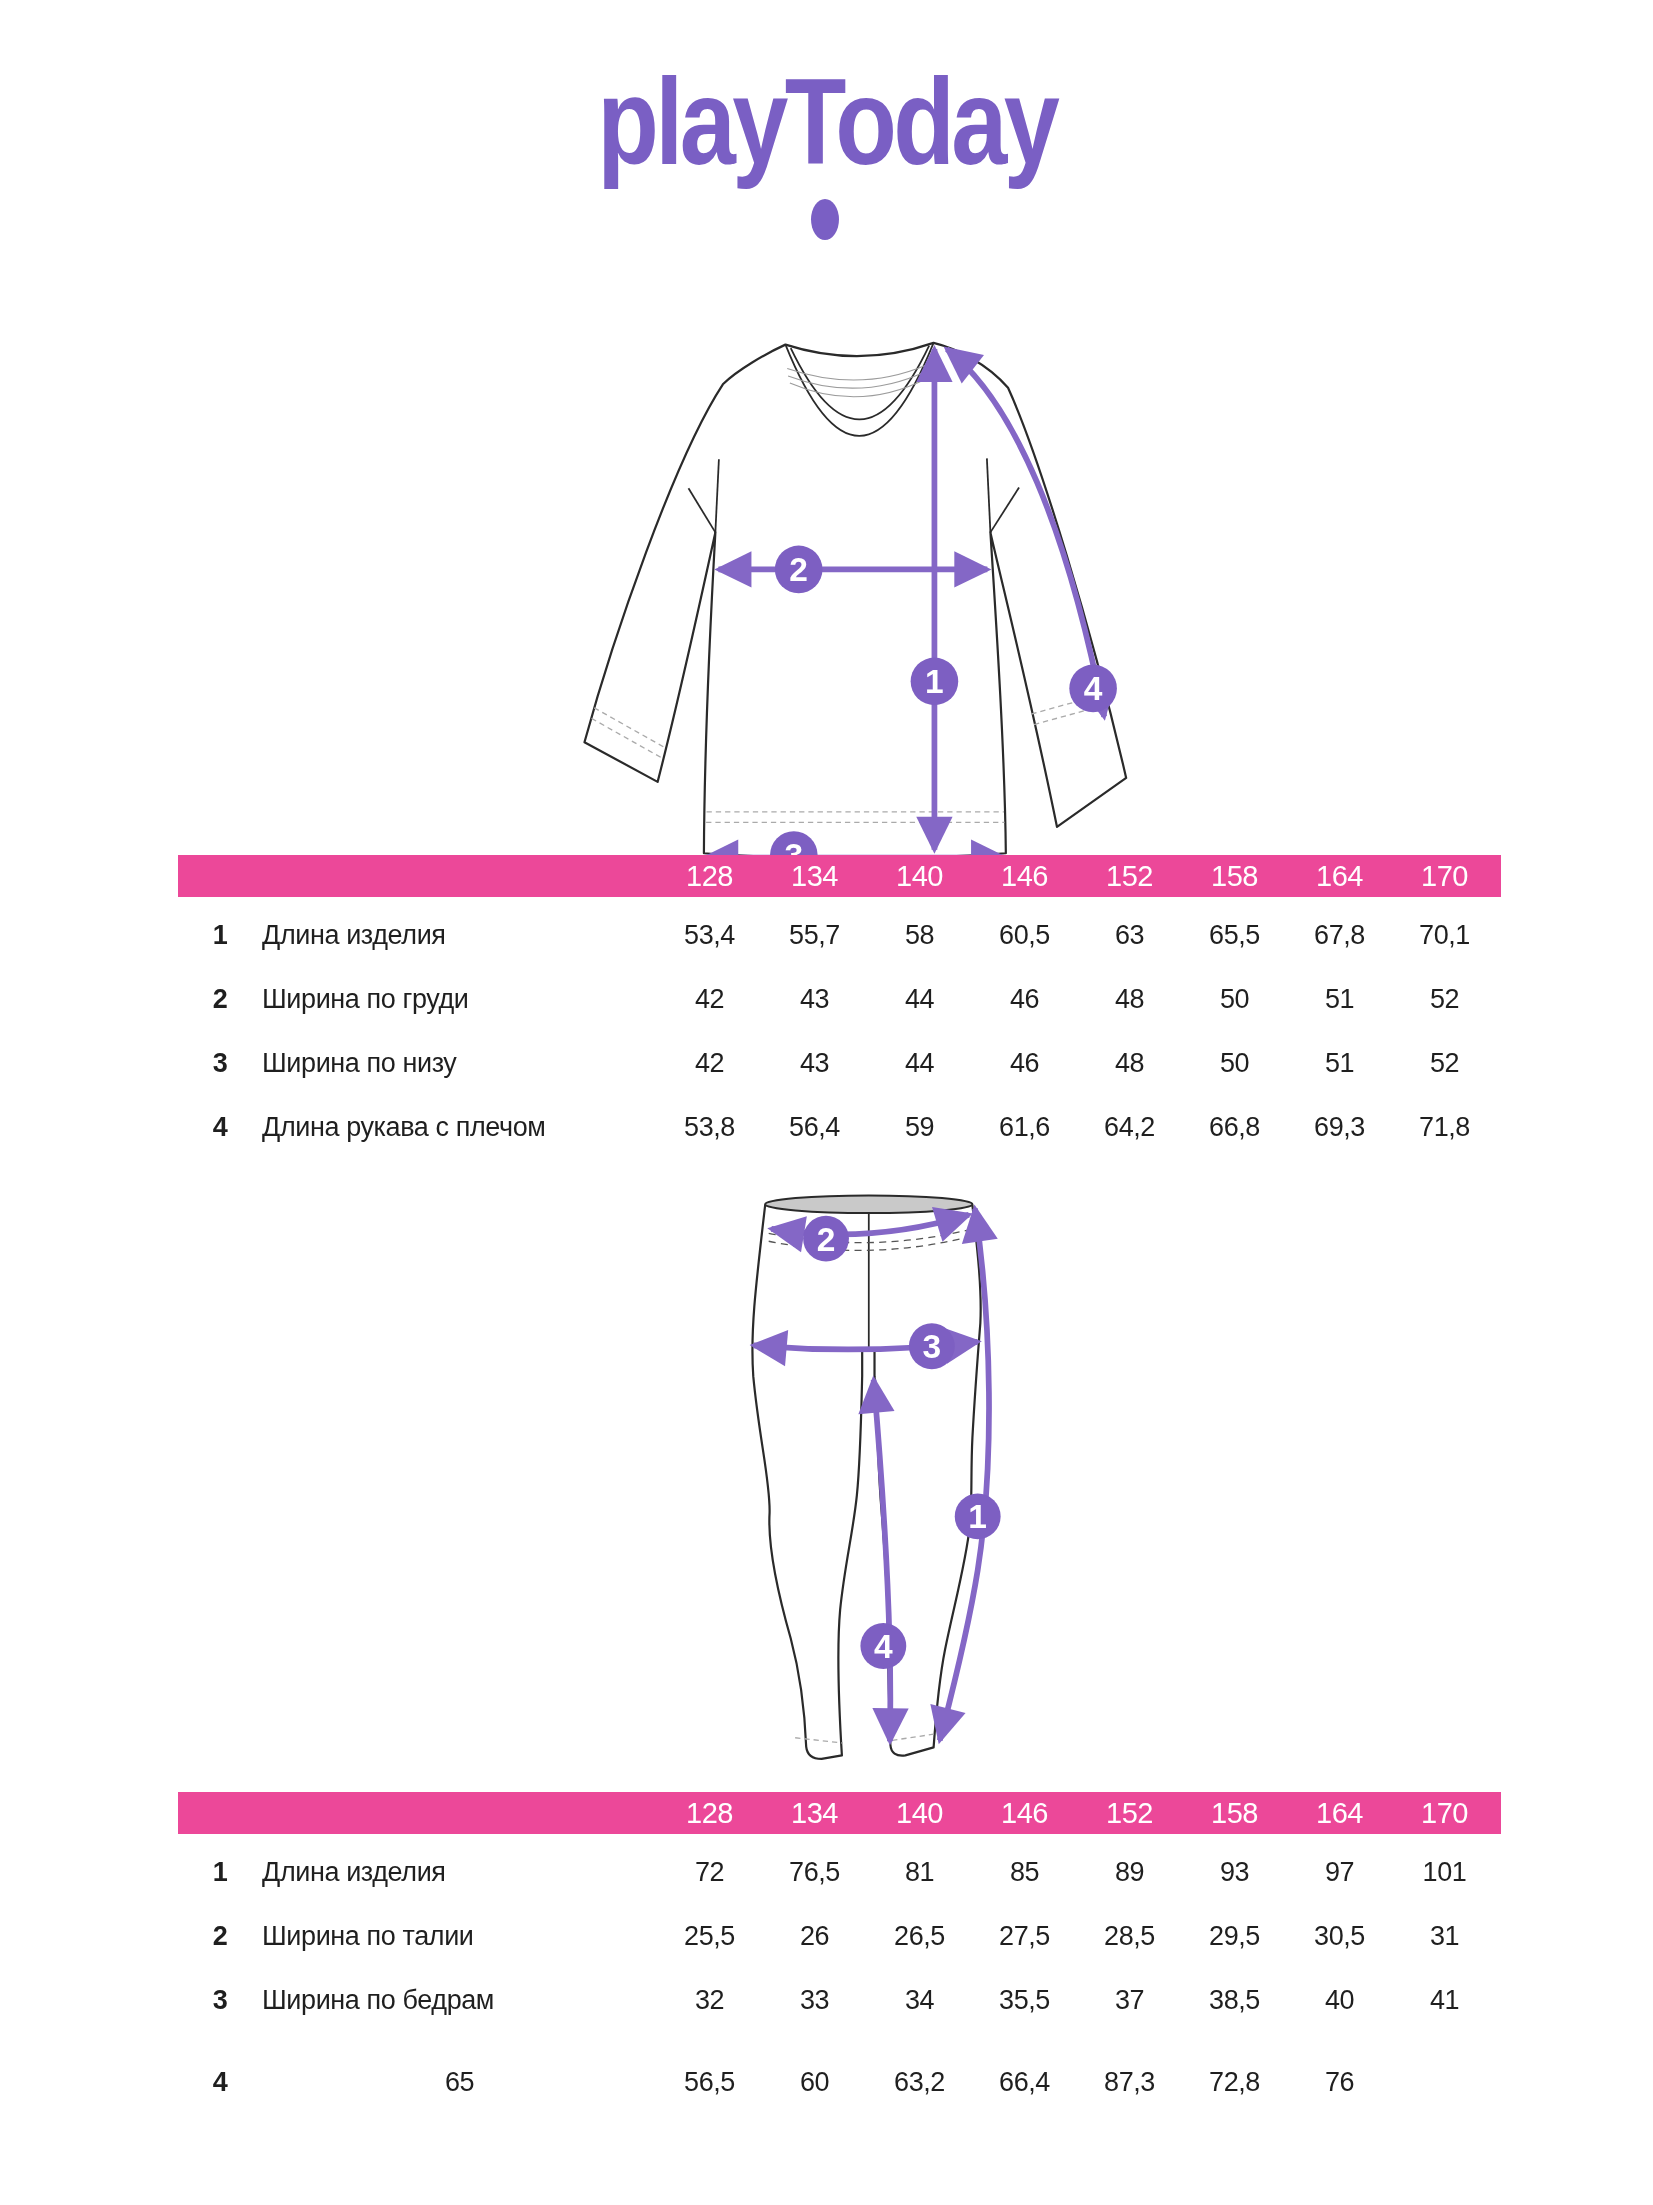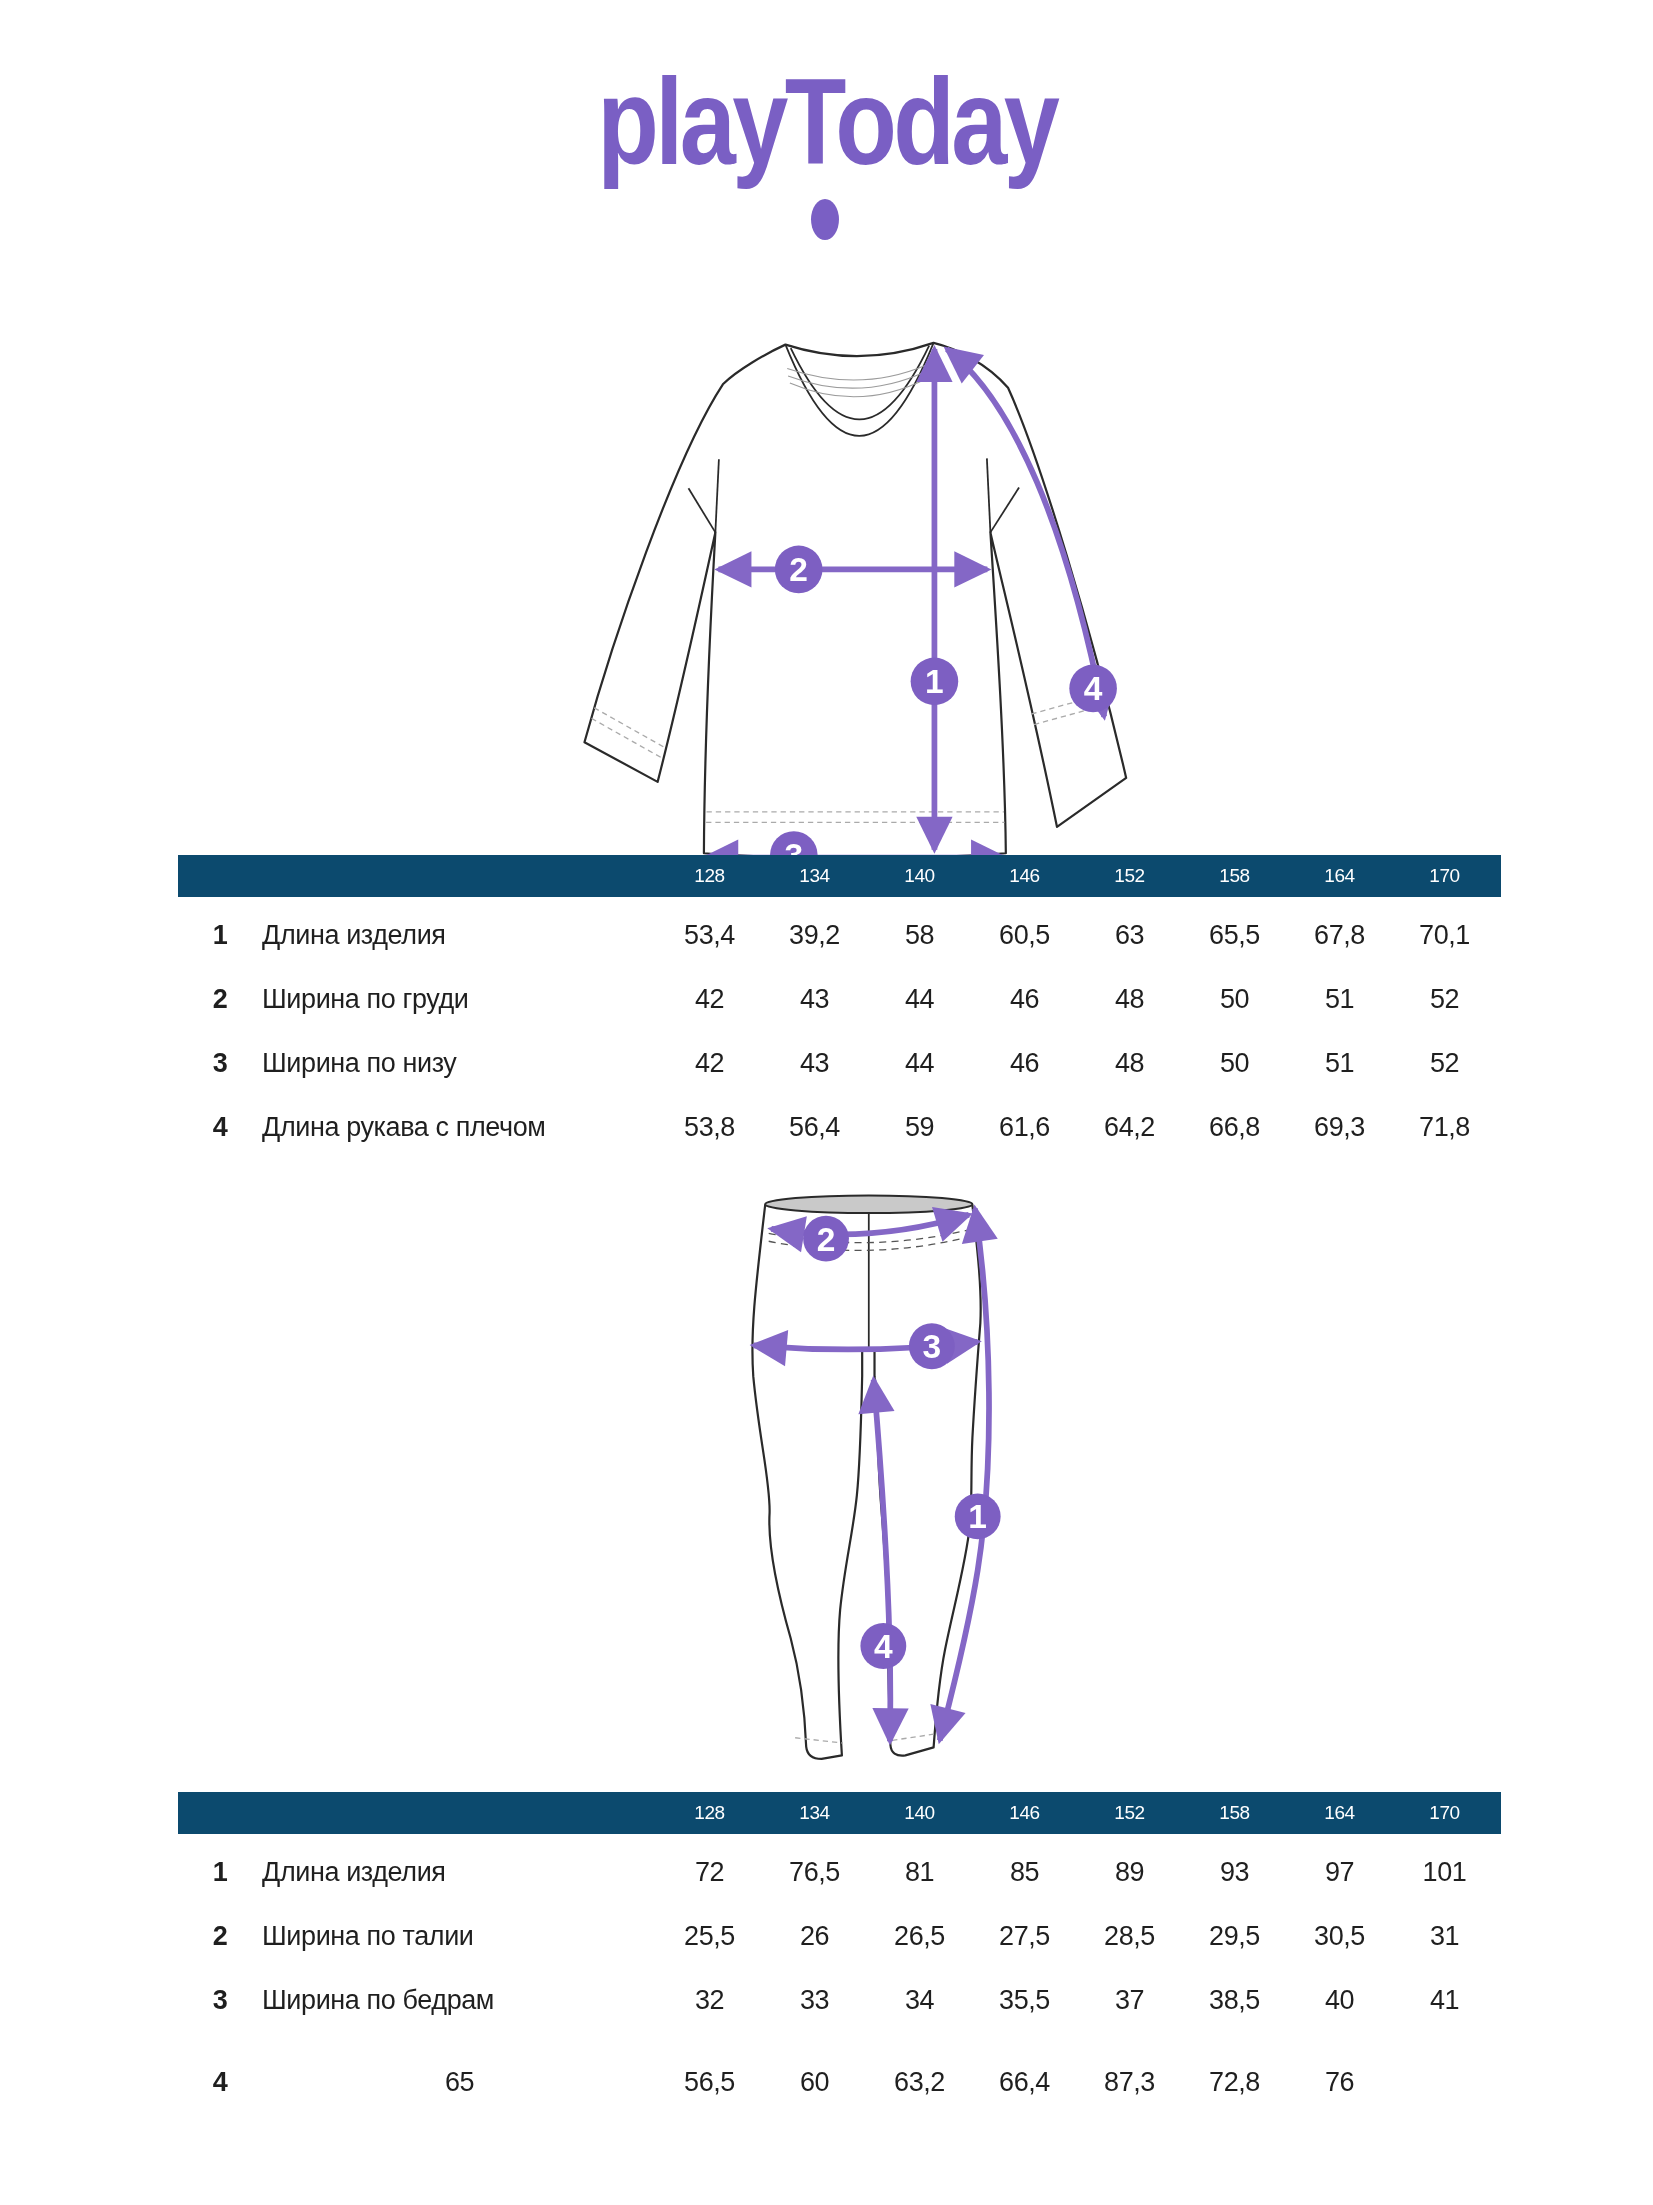--- a/index.html
+++ b/index.html
@@ -37,26 +37,26 @@
   }
   
   .shirt-svg{position:absolute; left:573px; top:326px; width:573px; height:560px;}
   .pants-svg{position:absolute; left:684px; top:1191px; width:441px; height:582px;}
   
   .stable{position:absolute; left:178px; width:1323px;}
   .stable-shirt{top:855px;}
   .stable-pants{top:1792px;}
   .thead{
     height:42px;
-    background:#0c4a6e;
+    background:#ec4899;
     display:grid;
     grid-template-columns:479px repeat(8,105px);
     align-items:center;
     color:#ffffff;
-    font-size:19px;
+    font-size:29px;
     letter-spacing:-0.4px;
   }
   .thead .sz{text-align:center;}
   .tbody{margin-top:6.2px;}
   .trow{
     display:grid;
     grid-template-columns:84px 395px repeat(8,105px);
     align-items:center;
     height:64px;
     font-size:27px;
@@ -165,21 +165,21 @@
       <div class="sz">152</div>
       <div class="sz">158</div>
       <div class="sz">164</div>
       <div class="sz">170</div>
     </div>
     <div class="tbody">
       <div class="trow">
         <div class="num">1</div>
         <div class="lbl">Длина изделия</div>
         <div class="val">53,4</div>
-        <div class="val">39,2</div>
+        <div class="val">55,7</div>
         <div class="val">58</div>
         <div class="val">60,5</div>
         <div class="val">63</div>
         <div class="val">65,5</div>
         <div class="val">67,8</div>
         <div class="val">70,1</div>
       </div>
       <div class="trow">
         <div class="num">2</div>
         <div class="lbl">Ширина по груди</div>

